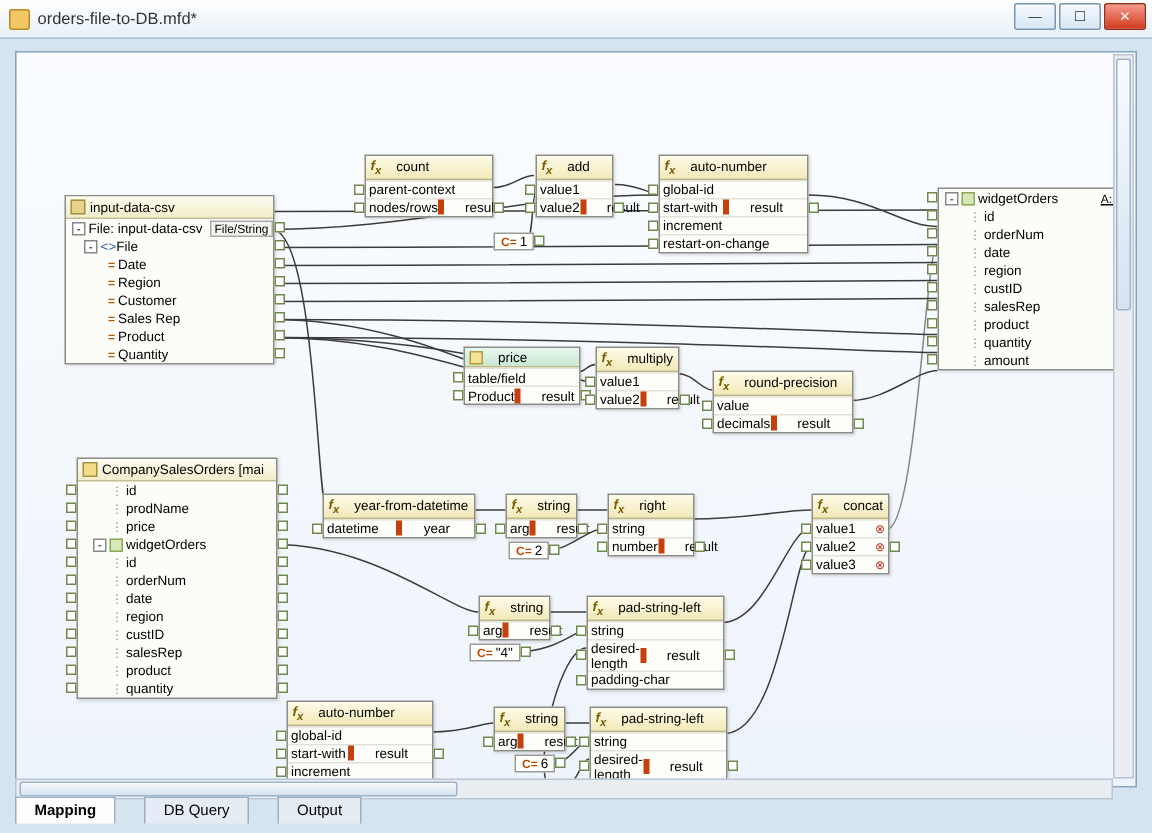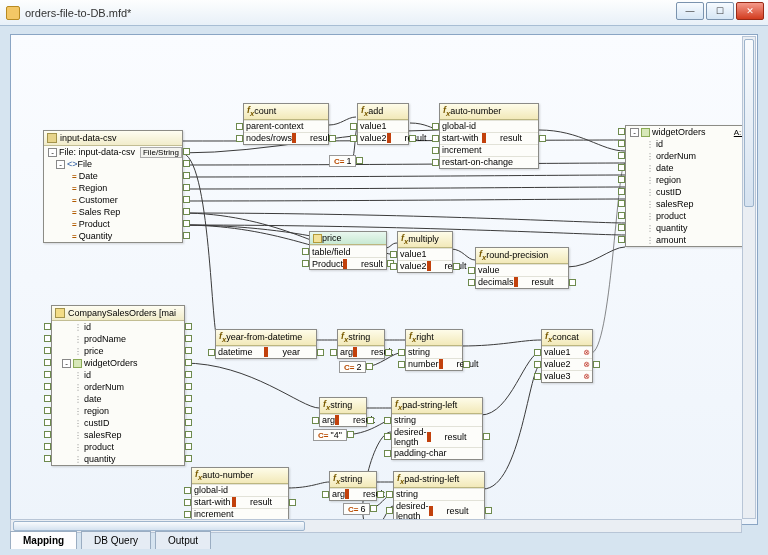--- a/index.html
+++ b/index.html
@@ -11,31 +11,31 @@
   .winbtns { position: absolute; right: 4px; top: 2px; display: flex; gap: 2px; }
   .winbtn { width: 28px; height: 18px; border: 1px solid #7a93ae; border-radius: 2px; font-size: 9px; display: flex; align-items: center; justify-content: center; background: linear-gradient(#f7fbff,#d6e6f5); cursor: pointer; }
   .winbtn.close { background: linear-gradient(#f49a8b,#d23c1f); color: #fff; border-color: #9a2a16; }
 
   
   .canvas { position: absolute; left: 10px; top: 34px; right: 10px; bottom: 30px; background: linear-gradient(#fafcff,#eef4fb); border: 1px solid #8aa5c4; overflow: hidden; }
   svg.wires { position: absolute; inset: 0; width: 100%; height: 100%; pointer-events: none; }
 
   
   .tabs { position: absolute; left: 10px; bottom: 6px; display: flex; font-size: 10px; }
-  .tab { padding: 3px 12px; border: 1px solid #9aadc2; border-bottom: none; background: #e5ecf4; margin-right: 4px; cursor: pointer; }
+  .tab { padding: 3px 12px; border: 1px solid #9aadc2; border-bottom: none; background: #e5ecf4; margin-right: 19px; cursor: pointer; }
   .tab.active { background: #fdfdfe; font-weight: bold; }
 
   .scroll-h { position: absolute; left: 10px; right: 26px; bottom: 22px; height: 14px; background: #eaeef3; border: 1px solid #b8c5d6; }
   .scroll-h .thumb { position:absolute; left:2px; top:1px; height:10px; width:40%; background:linear-gradient(#f9fbfd,#d5e2f0); border:1px solid #9db4cc; border-radius:2px; }
   .scroll-v { position:absolute; right:12px; bottom:36px; top:36px; width:14px; background:#eaeef3; border:1px solid #b8c5d6;}
   .scroll-v .thumb{position:absolute;left:1px;top:2px;width:10px;height:35%;background:linear-gradient(#f9fbfd,#d5e2f0);border:1px solid #9db4cc;border-radius:2px;}
 
   
   .node { position: absolute; background: #fdfdfa; border: 1px solid #8b8b87; font-size: 9px; box-shadow: 1px 1px 2px rgba(0,0,0,.15); }
-  .node .hdr { background: linear-gradient(#fefce9,#f2e9b9); border-bottom: 1px solid #bcb680; padding: 1px 3px; font-size: 9px; display:flex; align-items:center; gap:0; }
+  .node .hdr { background: linear-gradient(#fefce9,#f2e9b9); border-bottom: 1px solid #bcb680; padding: 1px 3px; font-size: 9px; display:flex; align-items:center; gap:10px; }
   .node .hdr .fx { font-style: italic; color: #7a5b00; font-weight: bold; font-size: 9px; }
   .node .row { display:flex; align-items:center; min-height:12px; padding:0 2px; border-top:1px solid #e2e2d8; position:relative; }
   .node .row:first-of-type{border-top:none;}
   .port { width:7px; height:7px; background:#fff; border:1px solid #6d8a4d; position:absolute; }
   .port.in { left:-8px; }
   .port.out{ right:-8px; }
   .node .cell { border-left:4px solid #c2410c; padding:0 14px; }
 
   
   .tree { position:absolute; background:#fcfcf8; border:1px solid #8c8c86; font-size:9px; box-shadow:1px 1px 2px rgba(0,0,0,.15); }

